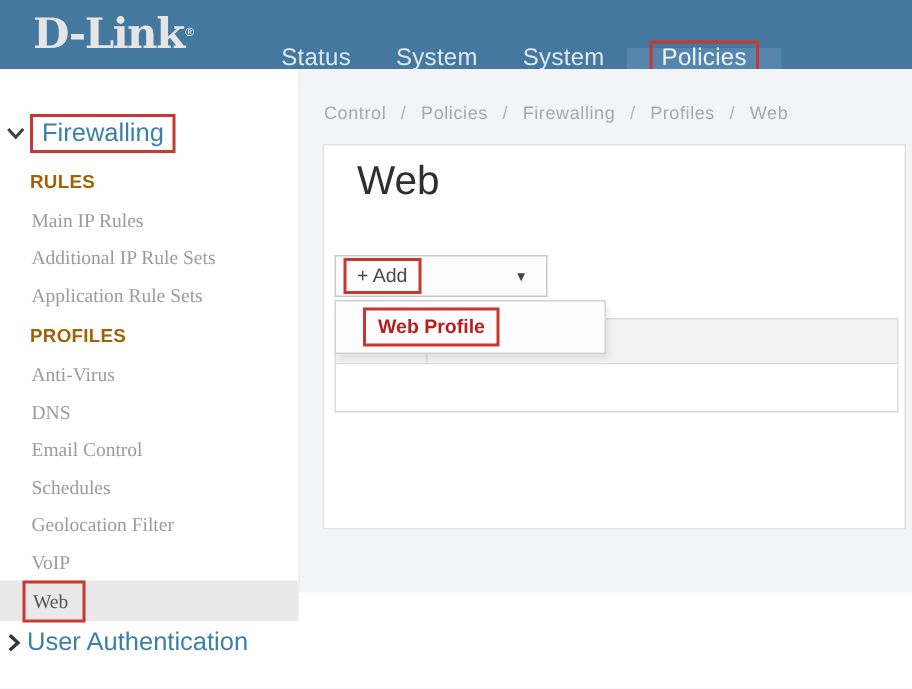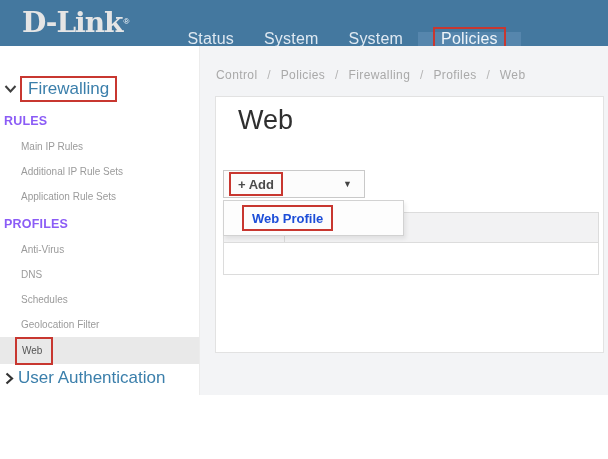--- a/index.html
+++ b/index.html
@@ -33,26 +33,26 @@
 
   
   .sidebar {
     width:200px; background:#ffffff; border-right:1px solid #ececec;
     padding-top:30px; flex:none;
   }
   .side-group { display:flex; align-items:center; padding-left:4px; margin-bottom:12px; cursor:pointer; }
   .side-group .chev { flex:none; margin-right:3px; display:flex; align-items:center; }
   .side-group-label { color:#3b7fab; font-size:17px; }
   .side-heading {
-    font-size:12.5px; font-weight:700; color:#8b5cf6;
-    margin:8px 0 6px 0; padding-left:4px; letter-spacing:0.2px;
+    font-size:12.5px; font-weight:700; color:#a16207;
+    margin:8px 0 6px 0; padding-left:20px; letter-spacing:0.2px;
   }
   .side-item {
     height:25px; line-height:25px; padding-left:21px;
-    font-size:10px; color:#9b9b9b; cursor:pointer; white-space:nowrap;
+    font-size:13px; color:#9b9b9b; cursor:pointer; white-space:nowrap;font-family:Liberation Serif, serif;
   }
   .side-item.active { background:#e9e9e9; height:27px; line-height:23px; padding-left:15px; color:#555; }
   .side-item.active .redbox { padding:0 9px 1px 5px; }
   .user-auth { display:flex; align-items:center; padding-left:5px; margin-top:4px; cursor:pointer; }
   .user-auth .chev { flex:none; margin-right:4px; display:flex; align-items:center; }
 
   
   .main { flex:1; background:#f3f4f6; position:relative; }
   .breadcrumb {
     padding:22px 0 0 16px; font-size:12px; color:#a9a9a9; letter-spacing:0.4px;
@@ -68,21 +68,21 @@
     position:absolute; left:22px; top:8px;
     font-size:27px; font-weight:400; color:#2f2f2f;
   }
 
   .add-btn {
     position:absolute; left:7px; top:73px; width:142px; height:28px;
     background:#fcfcfc; border:1px solid #c9c9c9;
     display:flex; align-items:center; cursor:pointer;
   }
   .add-btn .btn-label-box { margin-left:5px; padding:1px 7px; }
-  .add-btn-text { font-size:13px; font-weight:700; color:#4a4a4a; }
+  .add-btn-text { font-size:13px; font-weight:400; color:#4a4a4a; }
   .add-caret { margin-left:auto; margin-right:12px; font-size:9px; color:#444444; }
 
   .profile-table { position:absolute; left:7px; right:4px; top:115px; }
   .pt-header {
     display:flex; height:31px; background:#f2f2f3;
     border:1px solid #dcdcdc;
   }
   .pt-header .pt-col-a { width:61px; border-right:1px solid #d9d9d9; }
   .pt-header .pt-col-b { flex:1; }
   .pt-row {
@@ -91,21 +91,21 @@
   }
 
   .dropdown {
     position:absolute; left:7px; top:103px; width:181px; height:36px;
     background:#fdfdfd; border:1px solid #d2d2d2; z-index:3;
     box-shadow:2px 3px 4px rgba(0,0,0,0.07);
     display:flex; align-items:center;
   }
   .dropdown-item { padding-left:18px; cursor:pointer; }
   .dropdown-item .redbox { padding:2px 8px; }
-  .dropdown-item-text { font-size:13px; font-weight:700; color:#1d4ed8; }
+  .dropdown-item-text { font-size:13px; font-weight:700; color:#b91c1c; }
 </style>
 </head>
 <body>
 
 <div class="topbar">
   <div class="logo-wrap">
     <span class="logo">D-Link</span>
       <span class="logo-reg">®</span>
   </div>
   <div class="topnav">
@@ -138,22 +138,24 @@
     </div>
 
     <div class="side-heading">RULES</div>
     <div class="side-item"><span>Main IP Rules</span></div>
     <div class="side-item"><span>Additional IP Rule Sets</span></div>
     <div class="side-item"><span>Application Rule Sets</span></div>
 
     <div class="side-heading">PROFILES</div>
     <div class="side-item"><span>Anti-Virus</span></div>
     <div class="side-item"><span>DNS</span></div>
+    <div class="side-item"><span>Email Control</span></div>
     <div class="side-item"><span>Schedules</span></div>
     <div class="side-item"><span>Geolocation Filter</span></div>
+    <div class="side-item"><span>VoIP</span></div>
     <div class="side-item active">
       <span class="redbox"><span>Web</span></span>
     </div>
 
     <div class="user-auth">
       <span class="chev">
         <svg width="9" height="13" viewBox="0 0 9 13">
             <polyline points="1.5,1.5 7,6.5 1.5,11.5" fill="none" stroke="#333333" stroke-width="2.2"></polyline>
           </svg>
       </span>

